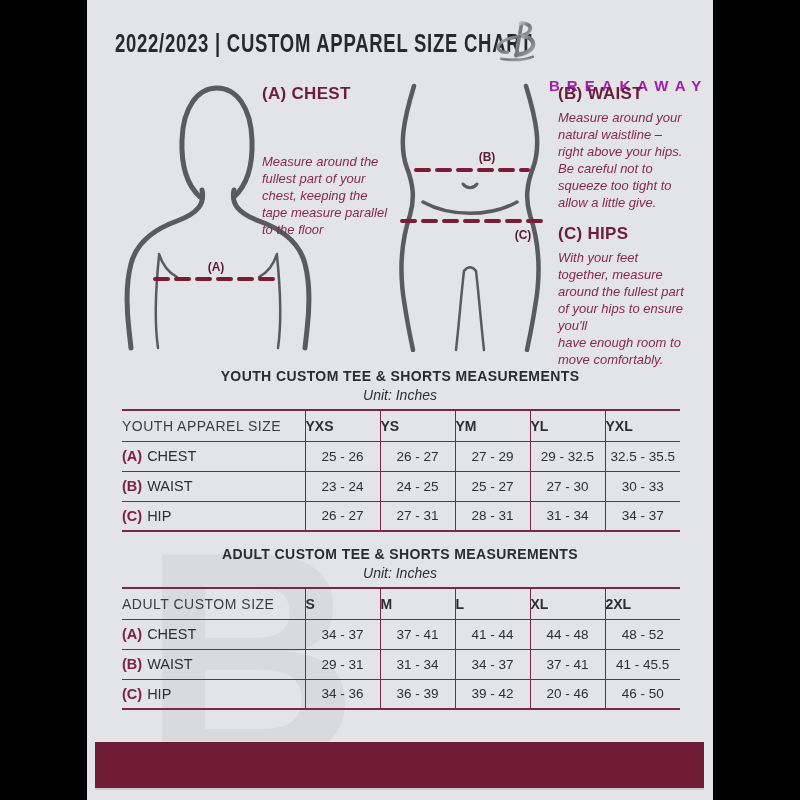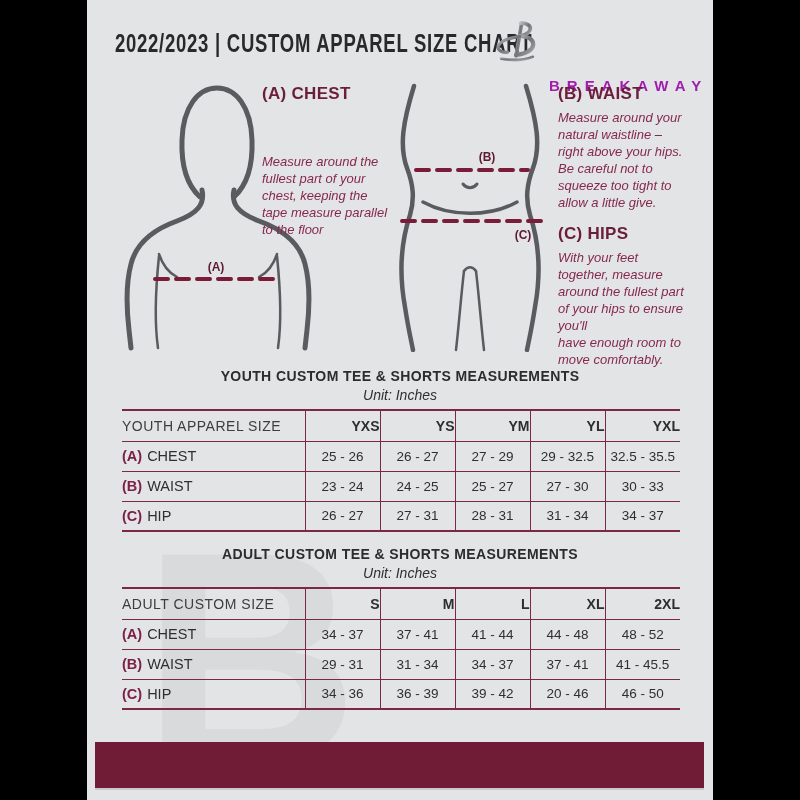--- a/index.html
+++ b/index.html
@@ -37,21 +37,21 @@
   .adult-title{top:546px;} .adult-unit{top:565px;}
   table.size{position:absolute;left:35px;width:558px;border-collapse:collapse;table-layout:fixed;
              border-top:2.5px solid #7c2746;border-bottom:2.5px solid #7c2746;}
   .youth-tbl{top:409px;} .adult-tbl{top:587px;}
   table.size col.c0{width:183px;} table.size col.cs{width:75px;}
   table.size td{border-bottom:1.5px solid #7c2746;padding:0;vertical-align:middle;}
   table.size tr:last-child td{border-bottom:none;}
   table.size td + td{border-left:1.5px solid #7c2746;}
   table.size tr{height:30px;} table.size tr.hd{height:31px;}
   td.lblhd{font-size:14px;color:#3c3d3f;letter-spacing:0.5px;padding-left:16px;margin-top:20px;}
-  td.szhd{font-size:14px;font-weight:bold;color:#2d2e30;text-align:right;}
+  td.szhd{font-size:14px;font-weight:bold;color:#2d2e30;text-align:left;}
   td.rowlbl{font-size:14.5px;color:#2e2f31;padding-left:16px;}
   td.rowlbl .pfx{font-weight:bold;color:#7c2145;margin-right:5px;}
   td.val{font-size:13.5px;color:#2e2f31;text-align:center;}
 
   
   .wmark{position:absolute;left:55px;top:527px;font-size:300px;line-height:260px;font-weight:bold;
          color:#d9dadc;z-index:0;user-select:none;}
   .footer-bar{position:absolute;left:8px;top:742px;width:609px;height:46px;background:#701c36;
               border-bottom:2px solid #c9cacd;z-index:1;}
   .layer{position:absolute;inset:0;z-index:2;}

